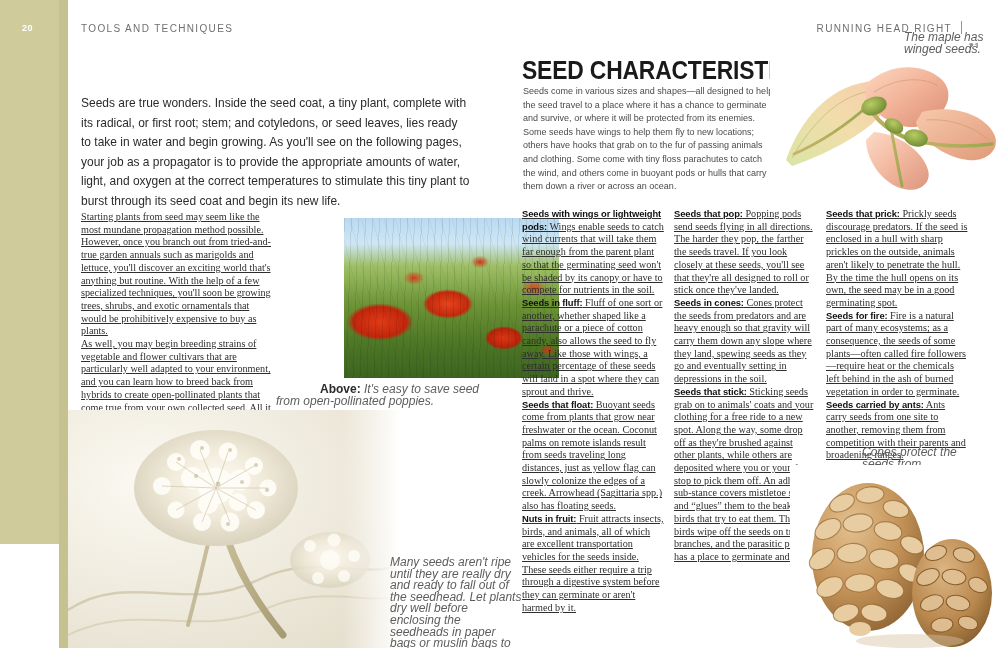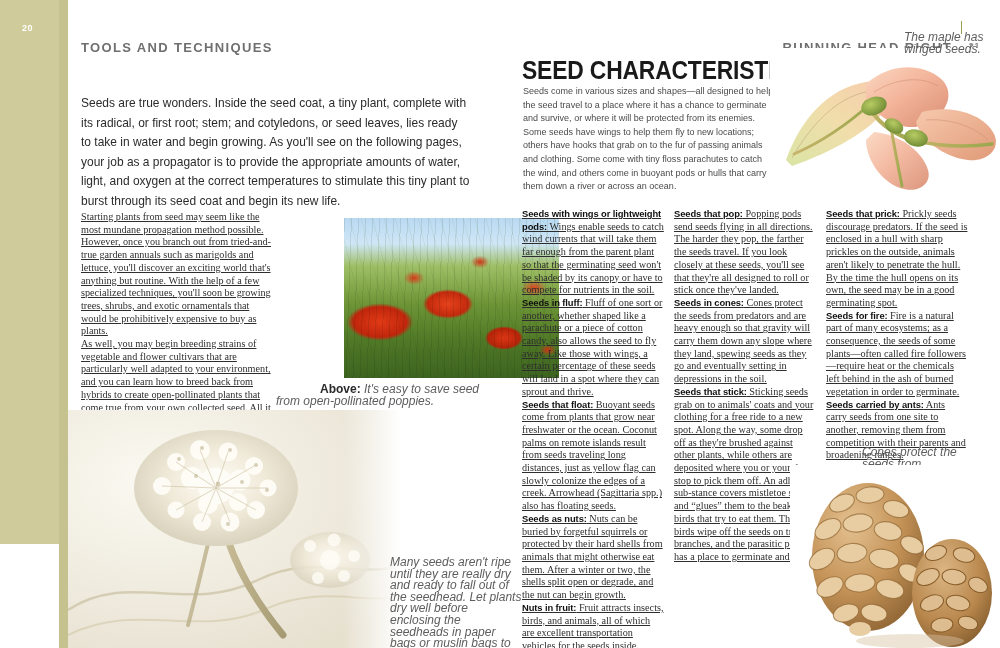--- a/index.html
+++ b/index.html
@@ -20,22 +20,22 @@
   .page-right{position:absolute;left:500px;top:0;width:500px;height:648px;}
 
   
   .folio{
     position:absolute;color:#ffffff;font-size:9px;letter-spacing:.5px;
     font-weight:700;
   }
   .folio-left{left:22px;top:23px;}
   .folio-right{right:20px;top:40px;color:#8e8e8e;font-weight:700;font-size:9.5px;}
   .runhead{
-    position:absolute;top:40px;font-size:13px;letter-spacing:1.35px;
-    color:#6f6f6f;font-weight:700;text-transform:uppercase;
+    position:absolute;top:23px;font-size:10px;letter-spacing:1.35px;
+    color:#6f6f6f;font-weight:400;text-transform:uppercase;
   }
   .runhead-left{left:13px;}
   .runhead-right{right:48px;}
   .runhead-rule{
     position:absolute;right:38px;top:21px;width:1.5px;height:13px;background:#9aa04f;
   }
 
   
   .headline{
     font-family:"Liberation Sans", sans-serif;
@@ -310,23 +310,20 @@
       <p>
         <span class="runin">Seeds with wings or lightweight pods:</span><span> Wings enable seeds to catch wind currents that will take them far enough from the parent plant so that the germinating seed won't be shaded by its canopy or have to compete for nutrients in the soil.</span>
       </p>
       <p>
         <span class="runin">Seeds in fluff:</span><span> Fluff of one sort or another, whether shaped like a parachute or a piece of cotton candy, also allows the seed to fly away. Like those with wings, a certain percentage of these seeds will land in a spot where they can sprout and thrive.</span>
       </p>
       <p>
         <span class="runin">Seeds that float:</span><span> Buoyant seeds come from plants that grow near freshwater or the ocean. Coconut palms on remote islands result from seeds traveling long distances, just as yellow flag can slowly colonize the edges of a creek. Arrowhead (Sagittaria spp.) also has floating seeds.</span>
       </p>
       <p>
-        <span class="runin">Seeds as nuts:</span><span> Nuts can be buried by forgetful squirrels or protected by their hard shells from animals that might otherwise eat them. After a winter or two, the shells split open or degrade, and the nut can begin growth.</span>
-      </p>
-      <p>
         <span class="runin">Nuts in fruit:</span><span> Fruit attracts insects, birds, and animals, all of which are excellent transportation vehicles for the seeds inside. These seeds either require a trip through a digestive system before they can germinate or aren't harmed by it.</span>
       </p>
     </div>
 
     <div class="abs body-serif" style="left:174px;top:208px;width:142px;">
       <p>
         <span class="runin">Seeds that pop:</span><span> Popping pods send seeds flying in all directions. The harder they pop, the farther the seeds travel. If you look closely at these seeds, you'll see that they're all designed to roll or stick once they've landed.</span>
       </p>
       <p>
         <span class="runin">Seeds in cones:</span><span> Cones protect the seeds from predators and are heavy enough so that gravity will carry them down any slope where they land, spewing seeds as they go and eventually setting in depressions in the soil.</span>

